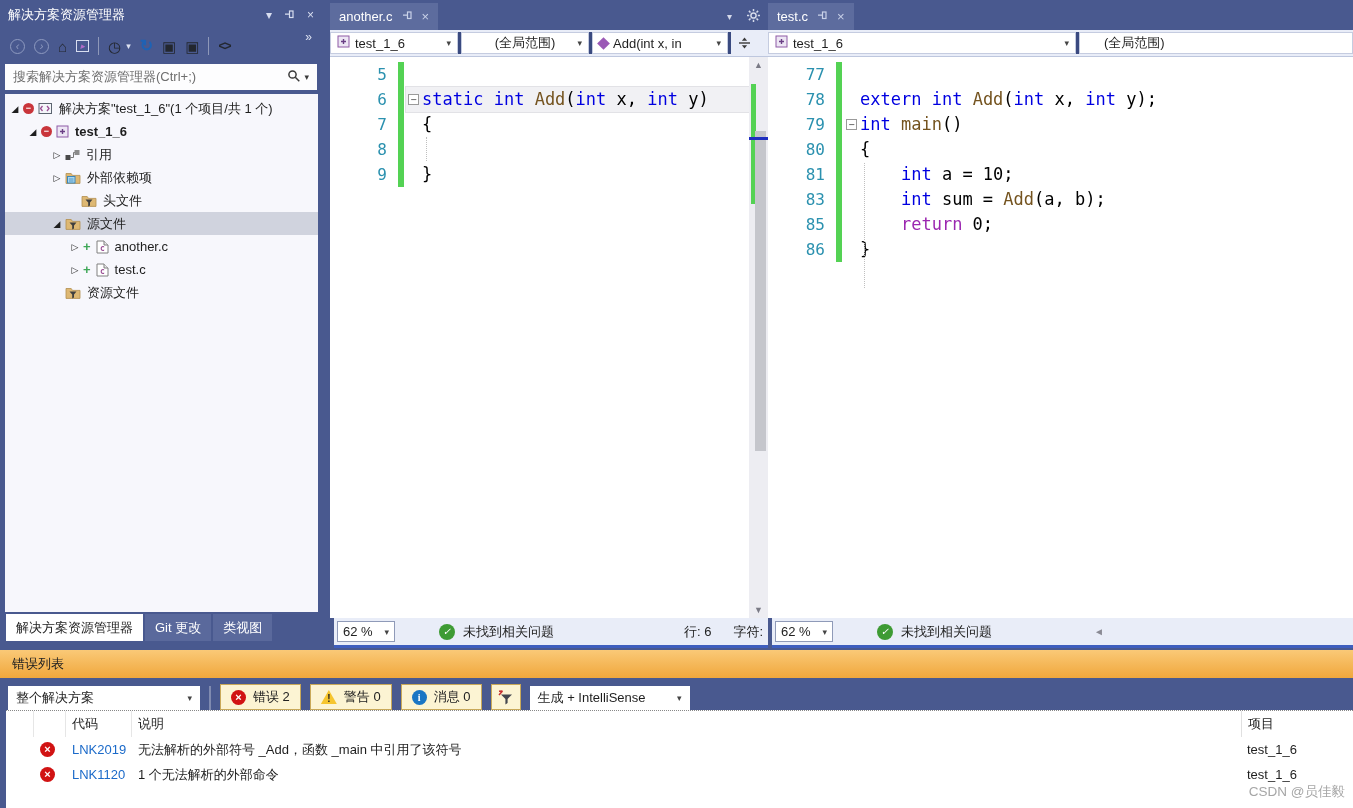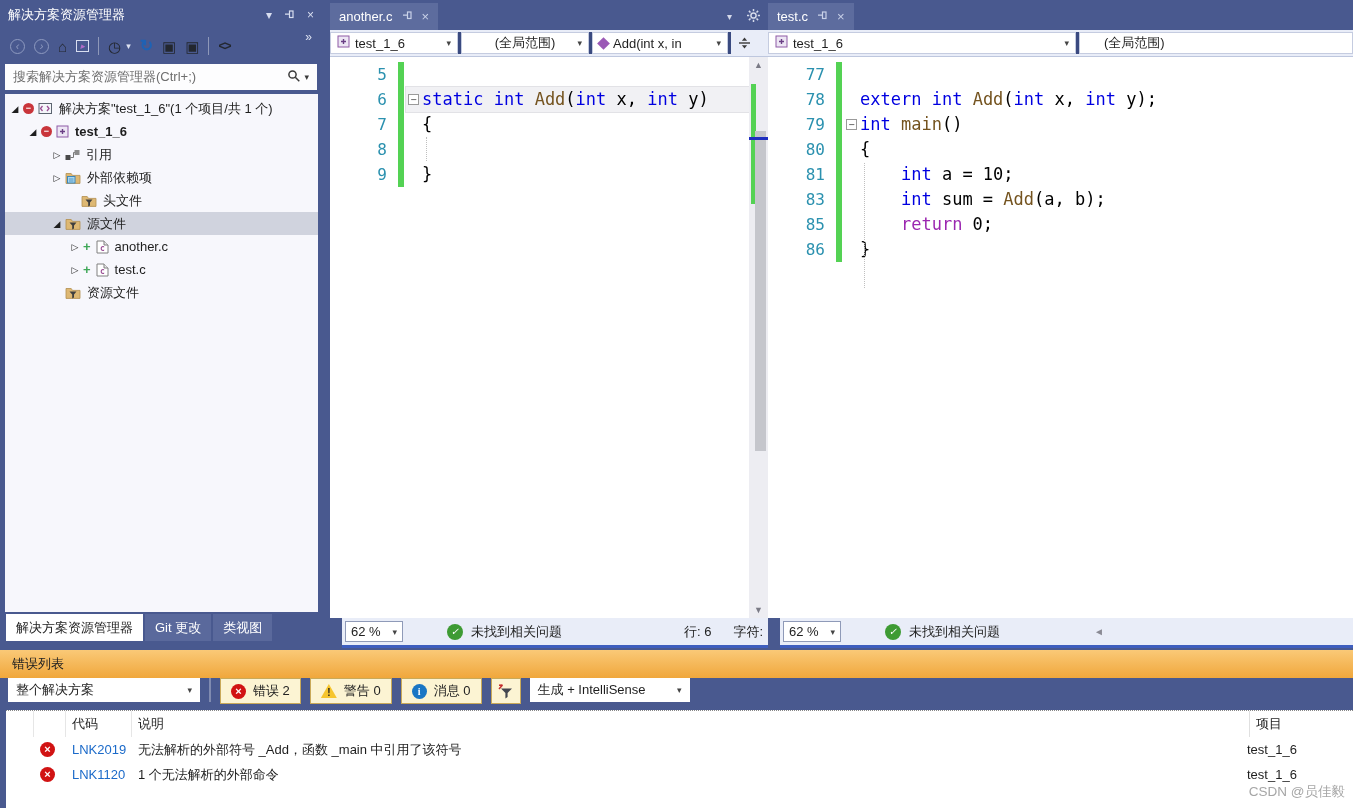--- a/index.html
+++ b/index.html
@@ -71,58 +71,58 @@
   .foldbox { position:absolute; left:2px; top:7px; width:11px; height:11px; border:1px solid #9A9A9A;
              font-size:10px; line-height:9px; text-align:center; color:#555; background:#fff; }
   .txt { white-space:pre; color:#000; }
   .indent-guide { position:absolute; border-left:1px dotted #BFBFBF; width:0; }
   .vscroll { position:absolute; top:57px; bottom:30px; right:0; width:19px; background:#EDEDF2; }
   .sb-arrow { position:absolute; left:0; right:0; text-align:center; color:#7A7A85; font-size:9px; height:16px; line-height:16px; }
   .sb-arrow.up { top:0; } .sb-arrow.down { bottom:0; }
   .sb-thumb { position:absolute; left:6px; right:2px; top:74px; height:320px; background:#C5C6CC; }
   .sb-green { position:absolute; left:2px; width:5px; top:27px; height:120px; background:#54D254; }
   .sb-blueline { position:absolute; left:0; right:0; top:80px; height:3px; background:#1F2FBF; }
-  .status { position:absolute; left:12px; right:0; bottom:0; height:30px; background:#E9EDF8;
+  .status { position:absolute; left:4px; right:0; bottom:0; height:30px; background:#E9EDF8;
             border-bottom:3px solid #3E5EBE; display:flex; align-items:center; font-size:13px;
             color:#222; padding:0 3px; overflow:hidden; }
   .zoom-dd { width:58px; height:21px; background:#fff; border:1px solid #8F9AB8; display:flex;
              align-items:center; padding:0 5px; gap:4px; flex:none; }
   .zoom-dd .dd { margin-left:auto; font-size:9px; color:#444; }
   .ok-ico { width:16px; height:16px; border-radius:50%; background:#3E9B34; color:#fff; font-size:10px;
             display:flex; align-items:center; justify-content:center; margin-left:44px; flex:none; }
   .st-msg { margin-left:8px; }
   .st-right { margin-left:auto; }
   .st-right2 { margin-left:22px; padding-right:2px; }
   .hscroll { margin-left:auto; width:256px; display:flex; align-items:center; color:#8A8A94; font-size:10px; }
 
   
   #error-panel { position:absolute; left:0; top:650px; width:1353px; height:158px; }
   .ep-title { height:28px; background:linear-gradient(#FAC977,#F0A73C); display:flex; align-items:center;
               padding:0 12px; font-size:13px; color:#222; }
-  .ep-toolbar { height:32px; display:flex; align-items:flex-start; gap:9px; padding:0 8px; }
+  .ep-toolbar { height:32px; display:flex; align-items:flex-end; gap:9px; padding:0 8px; }
   .ep-dd { width:192px; height:24px; background:#fff; display:flex; align-items:center; padding:0 8px;
            font-size:13px; gap:4px; }
   .ep-dd .dd { margin-left:auto; font-size:9px; color:#444; }
   .ep-sep { width:2px; height:24px; background:rgba(255,255,255,.3); }
   .ep-btn { height:26px; background:#FCF4D3; border:1px solid #C9A959; display:flex; align-items:center;
             gap:7px; padding:0 10px; font-size:13px; color:#222; }
   .err-ico { width:15px; height:15px; border-radius:50%; background:#D11313; color:#fff; font-size:11px;
              font-weight:bold; display:flex; align-items:center; justify-content:center; line-height:1; }
   .warn-ico { width:16px; height:14px; background:#F6C52E; clip-path:polygon(50% 0,100% 100%,0 100%);
               color:#222; font-size:10px; font-weight:bold; display:flex; align-items:flex-end; justify-content:center; line-height:1.1; }
   .info-ico { width:15px; height:15px; border-radius:50%; background:#1A76C4; color:#fff; font-size:10px;
               font-weight:bold; font-family:"Liberation Serif",serif; display:flex; align-items:center; justify-content:center; }
   .ep-filter { width:30px; height:26px; background:#FCF4D3; border:1px solid #C9A959; display:flex;
                align-items:center; justify-content:center; }
   .ep-content { position:absolute; left:6px; right:0; top:60px; bottom:0; background:#fff; }
   .ep-header { display:flex; height:27px; align-items:center; border-top:1px dotted #888; font-size:13px; color:#1E1E1E; }
   .ep-header > div { height:100%; display:flex; align-items:center; border-right:1px solid #E6E6E6; padding:0 6px; }
   .c-sel { width:28px; flex:none; } .c-ico { width:32px; flex:none; justify-content:center; }
   .c-code { width:66px; flex:none;text-align:right; } .c-desc { flex:1; border-right:none !important; }
-  .c-proj { width:104px; flex:none; border-left:1px solid #E0E0E0; border-right:none !important; }
+  .c-proj { width:112px; flex:none; border-left:1px solid #E0E0E0; border-right:none !important; }
   .ep-row { display:flex; height:25px; align-items:center; font-size:13px; }
   .ep-row > div { padding:0 6px; }
   .r-code { width:66px; flex:none; color:#1B6AC9; overflow:hidden; white-space:nowrap; padding-right:0 !important; }
   .r-desc { flex:1; color:#1E1E1E; white-space:nowrap; overflow:hidden; }
   .r-proj { width:112px; flex:none; color:#1E1E1E; }
   .watermark { position:absolute; right:8px; top:783px; color:#A6A6A6; font-size:13.5px; }
 </style>
 </head>
 <body>
 

